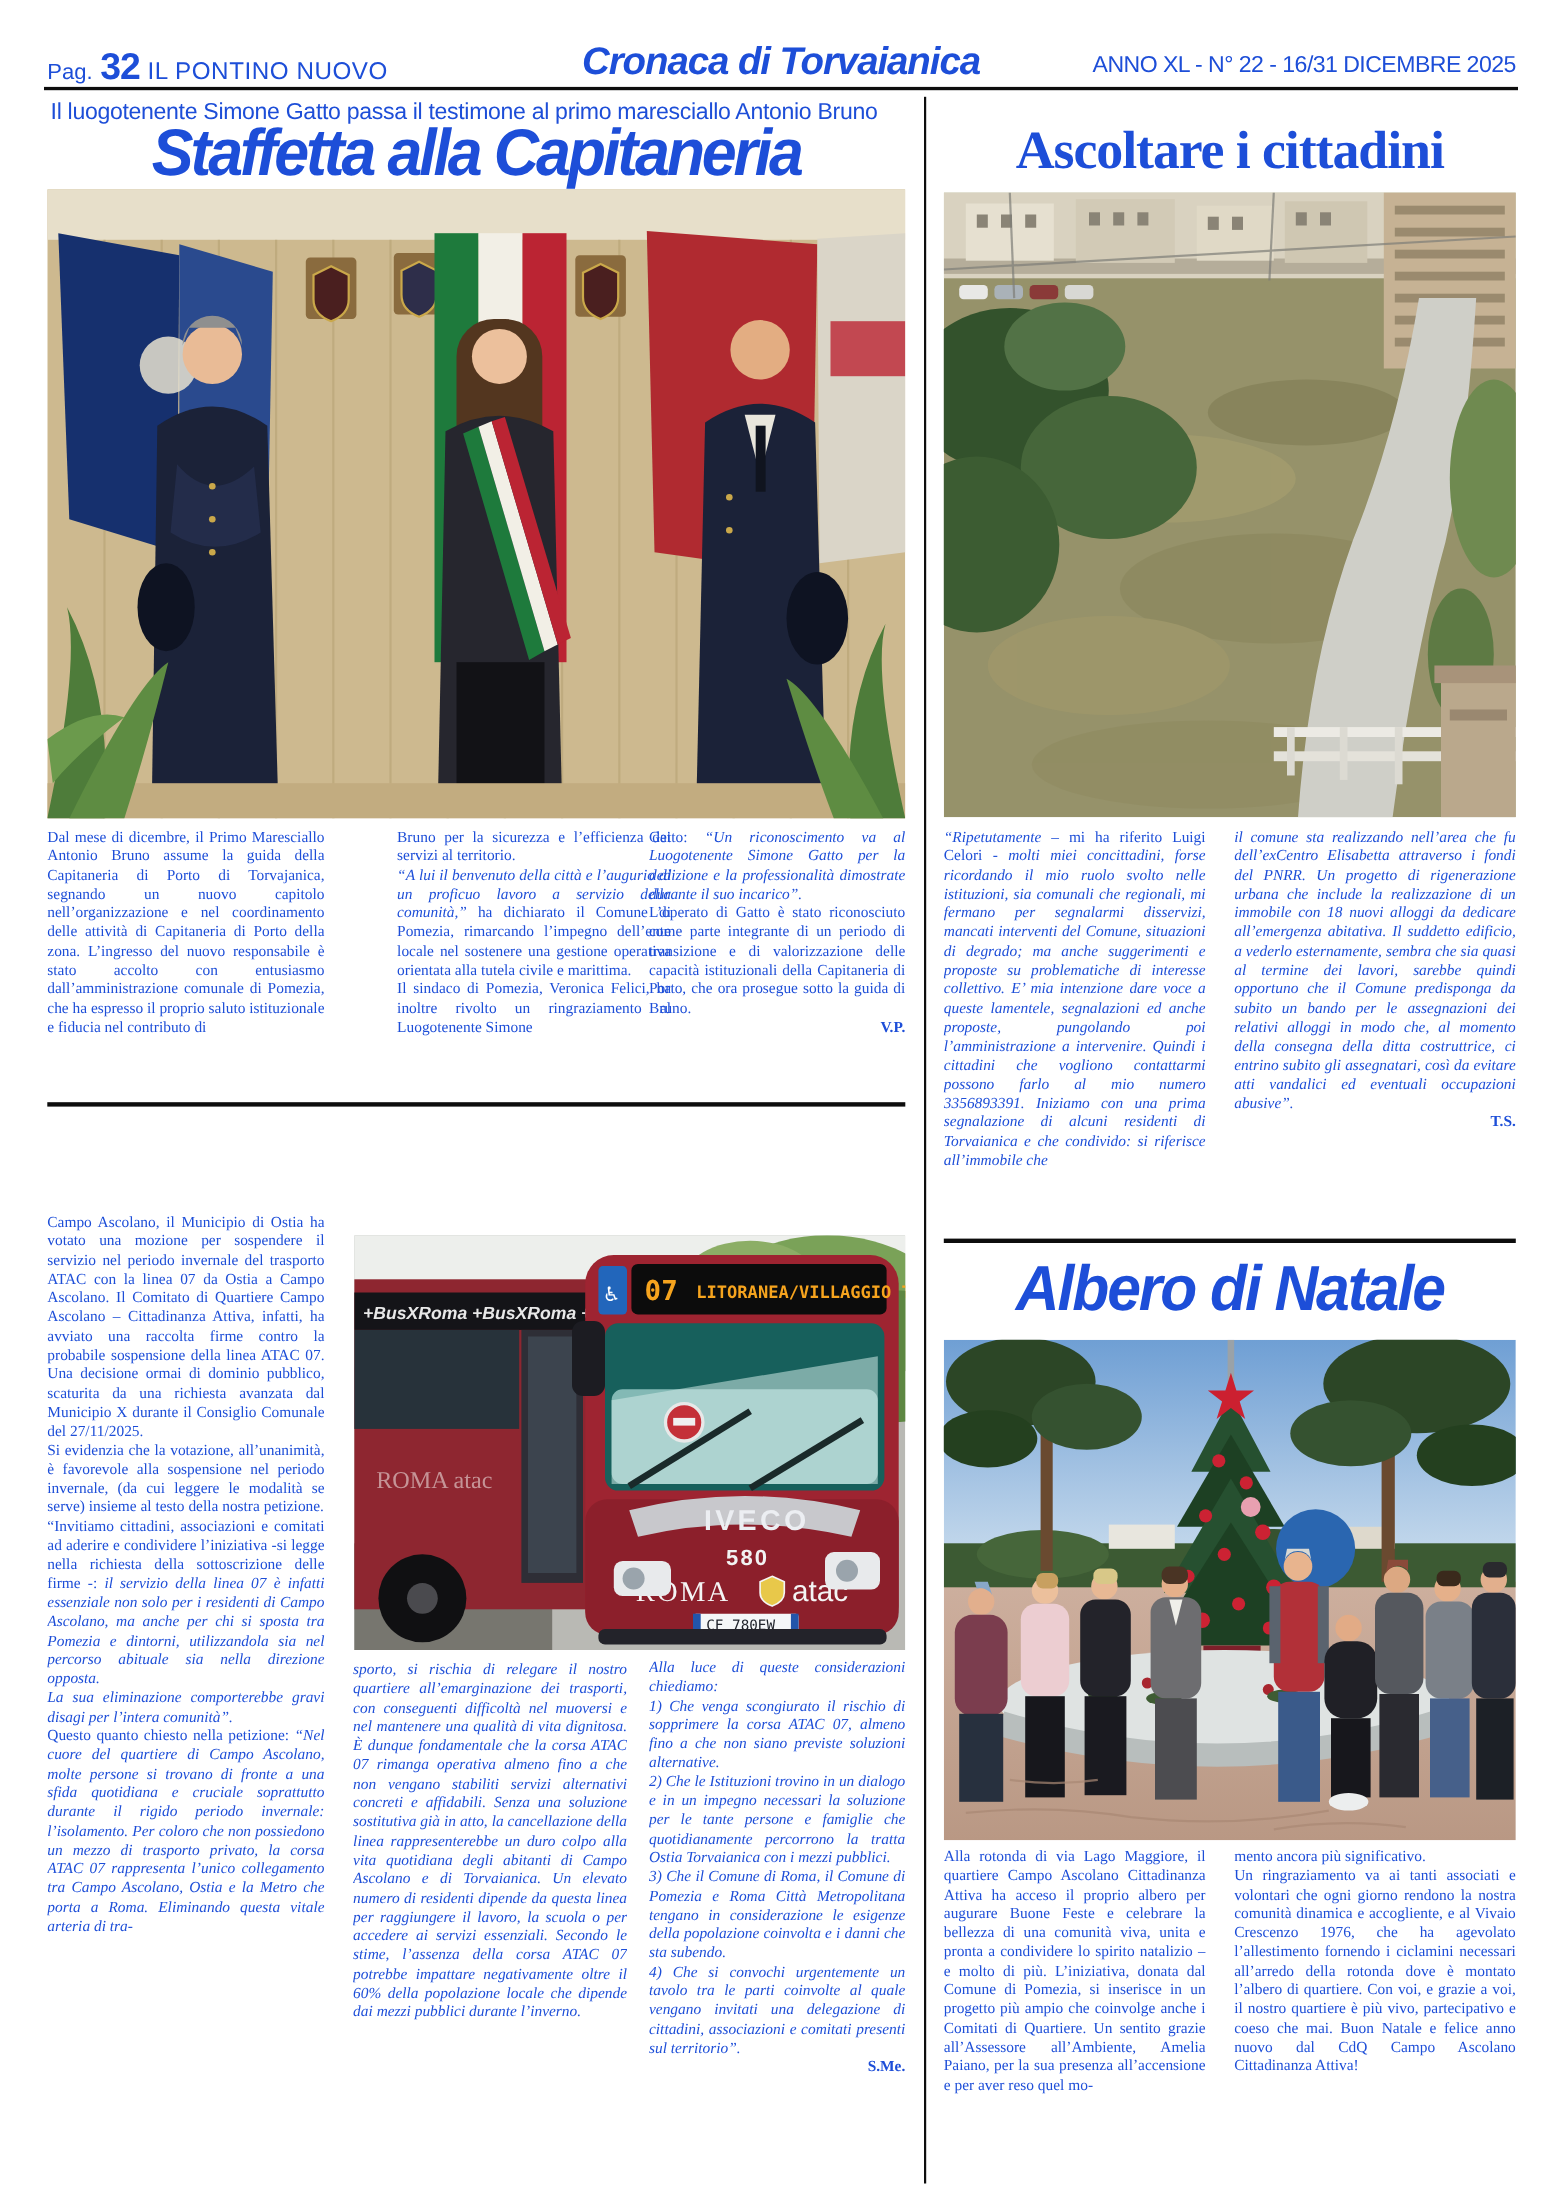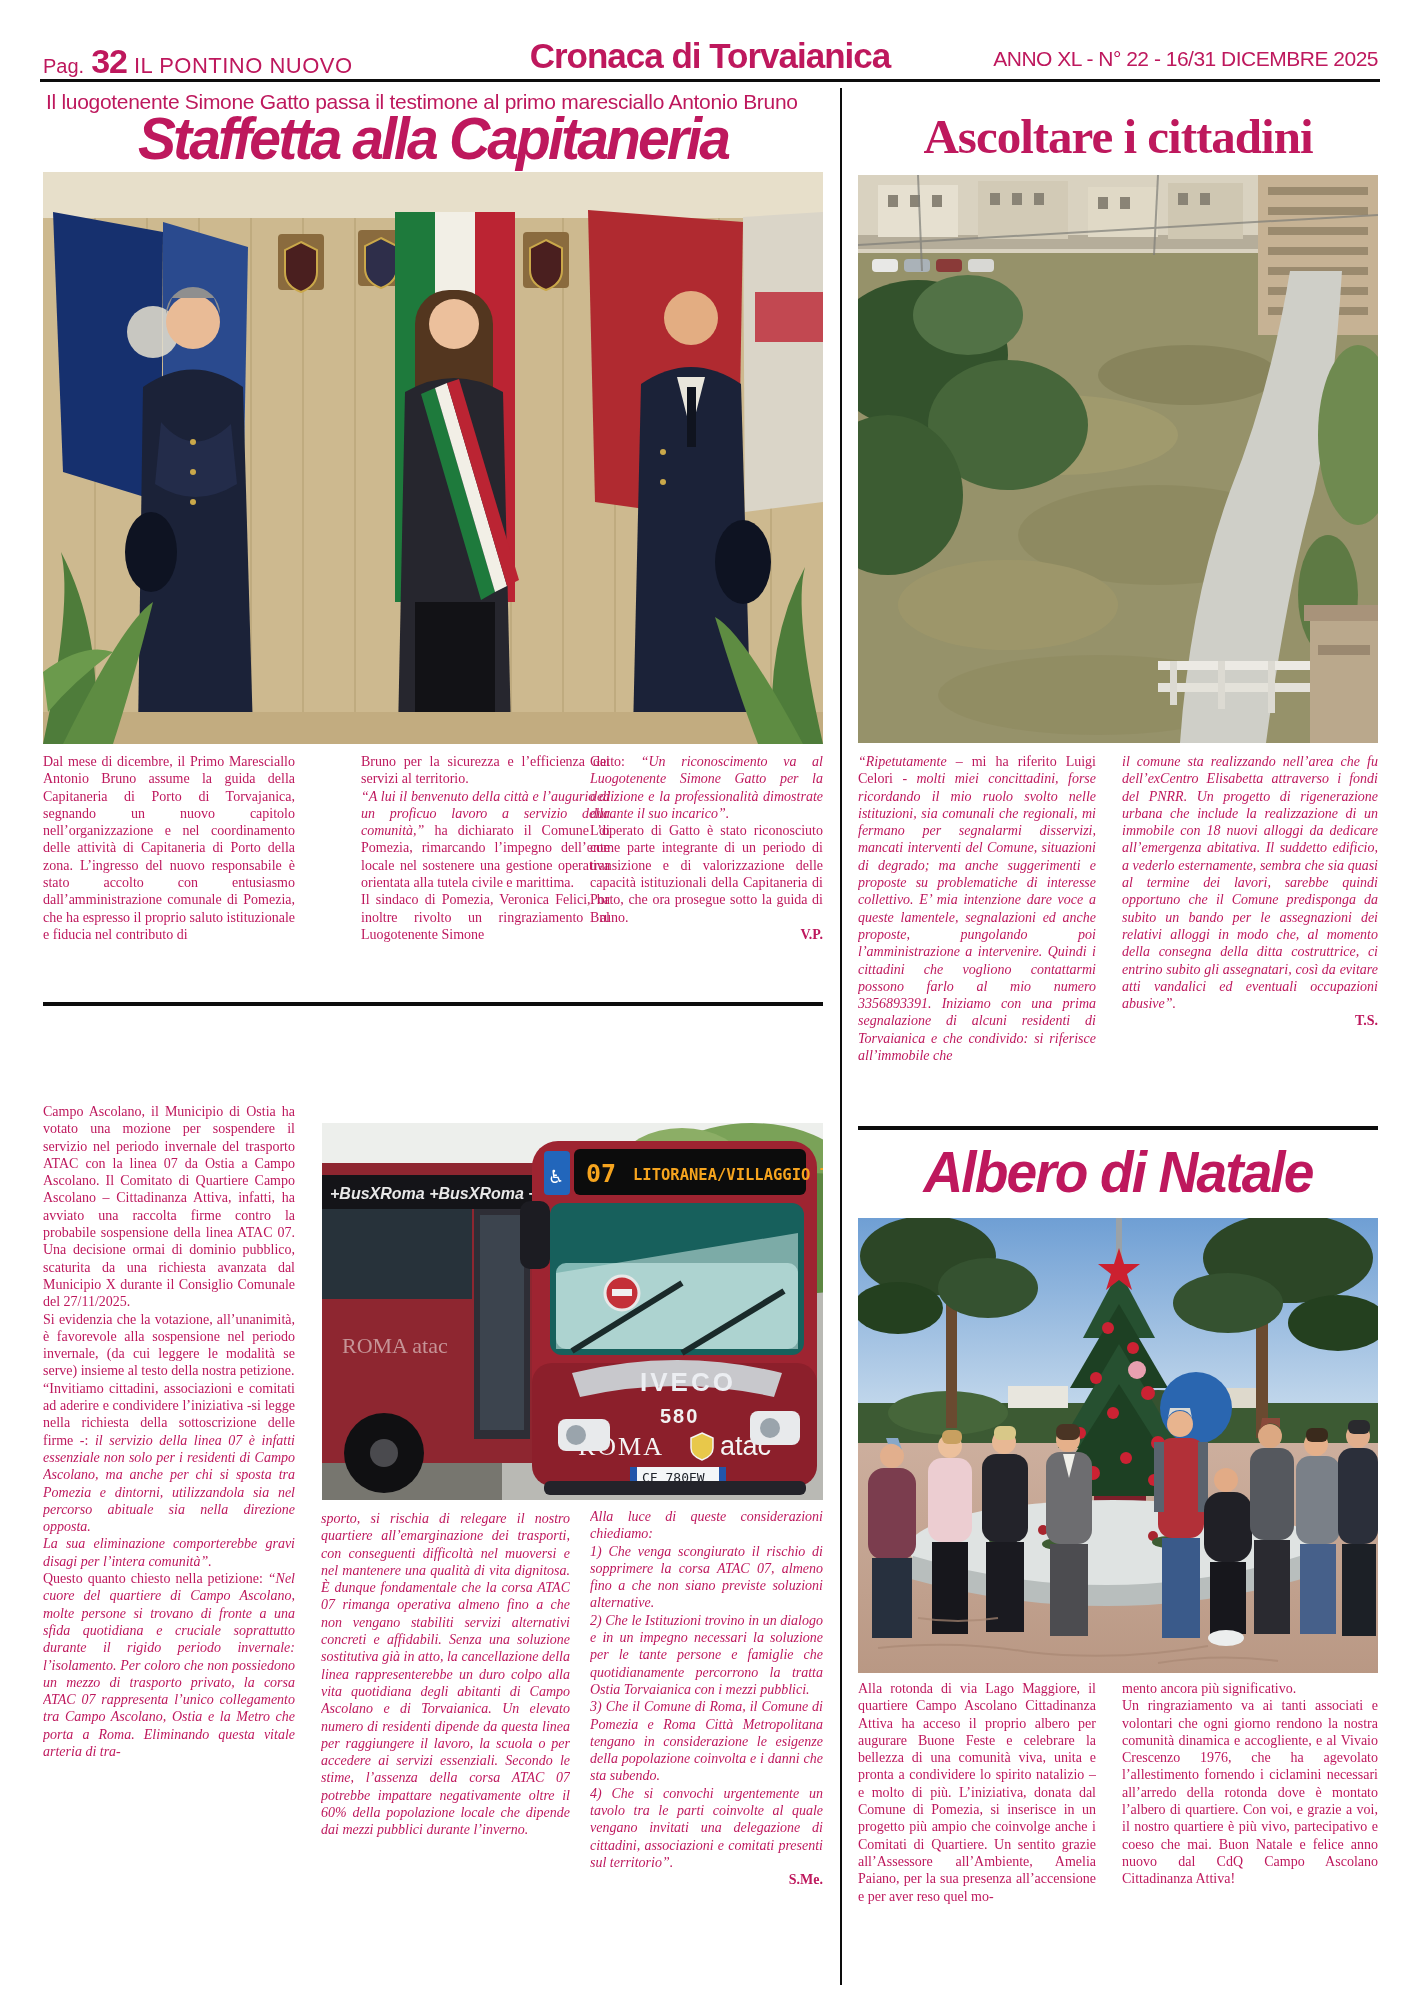--- a/index.html
+++ b/index.html
@@ -1,25 +1,25 @@
 <!DOCTYPE html>
 <html><head>
 <meta charset="utf-8">
 <style>
   html,body{margin:0;padding:0;background:#e9e9e9;}
   .page{position:relative;width:1420px;height:2000px;background:#ffffff;margin:0 auto;
-        font-family:"Liberation Serif","DejaVu Serif",serif;color:#be185d;overflow:hidden;}
+        font-family:"Liberation Serif","DejaVu Serif",serif;color:#1d4ed8;overflow:hidden;}
   .abs{position:absolute;}
   
   .hdr-left{left:43px;top:42px;display:flex;align-items:baseline;gap:7px;font-family:"Liberation Sans",sans-serif;}
   .hdr-pag{font-size:20px;}
   .hdr-num{font-size:34px;font-weight:bold;letter-spacing:-1px;}
   .hdr-paper{font-size:22px;letter-spacing:.5px;}
   .hdr-center{left:410px;top:36px;width:600px;text-align:center;font-family:"Liberation Sans",sans-serif;
-              font-size:35px;font-weight:bold;letter-spacing:-1px;}
+              font-size:35px;font-weight:bold;letter-spacing:-1px;font-style:italic;}
   .hdr-right{right:42px;top:47px;font-family:"Liberation Sans",sans-serif;font-size:21px;letter-spacing:-.5px;}
   .rule{background:#0d0d0d;}
   
   .kicker{font-family:"Liberation Sans",sans-serif;font-size:21px;letter-spacing:-.3px;white-space:nowrap;}
   .kicker.it{font-style:italic;}
   .headline-sans{font-family:"Liberation Sans",sans-serif;font-weight:bold;font-style:italic;
                  letter-spacing:-3px;text-align:center;transform:scaleX(.95);transform-origin:center;white-space:nowrap;}
   .headline-serif{font-family:"Liberation Serif",serif;font-weight:bold;text-align:center;
                   letter-spacing:-1px;white-space:nowrap;}
   

